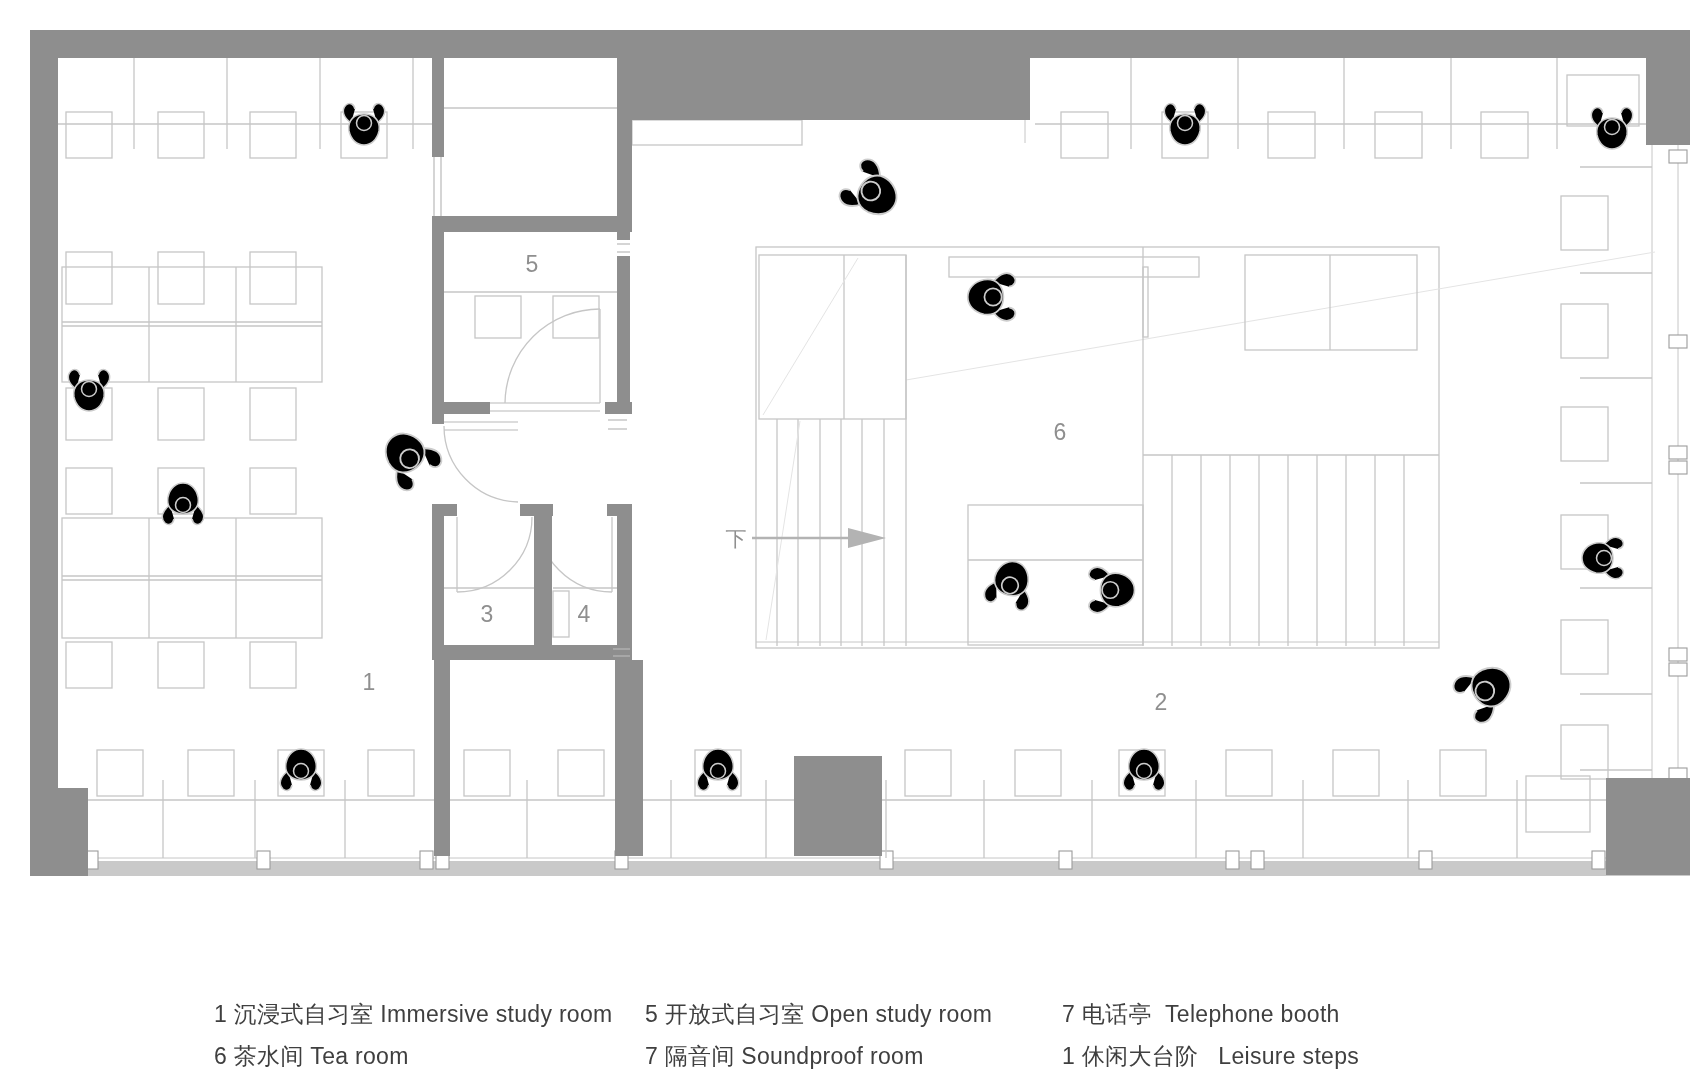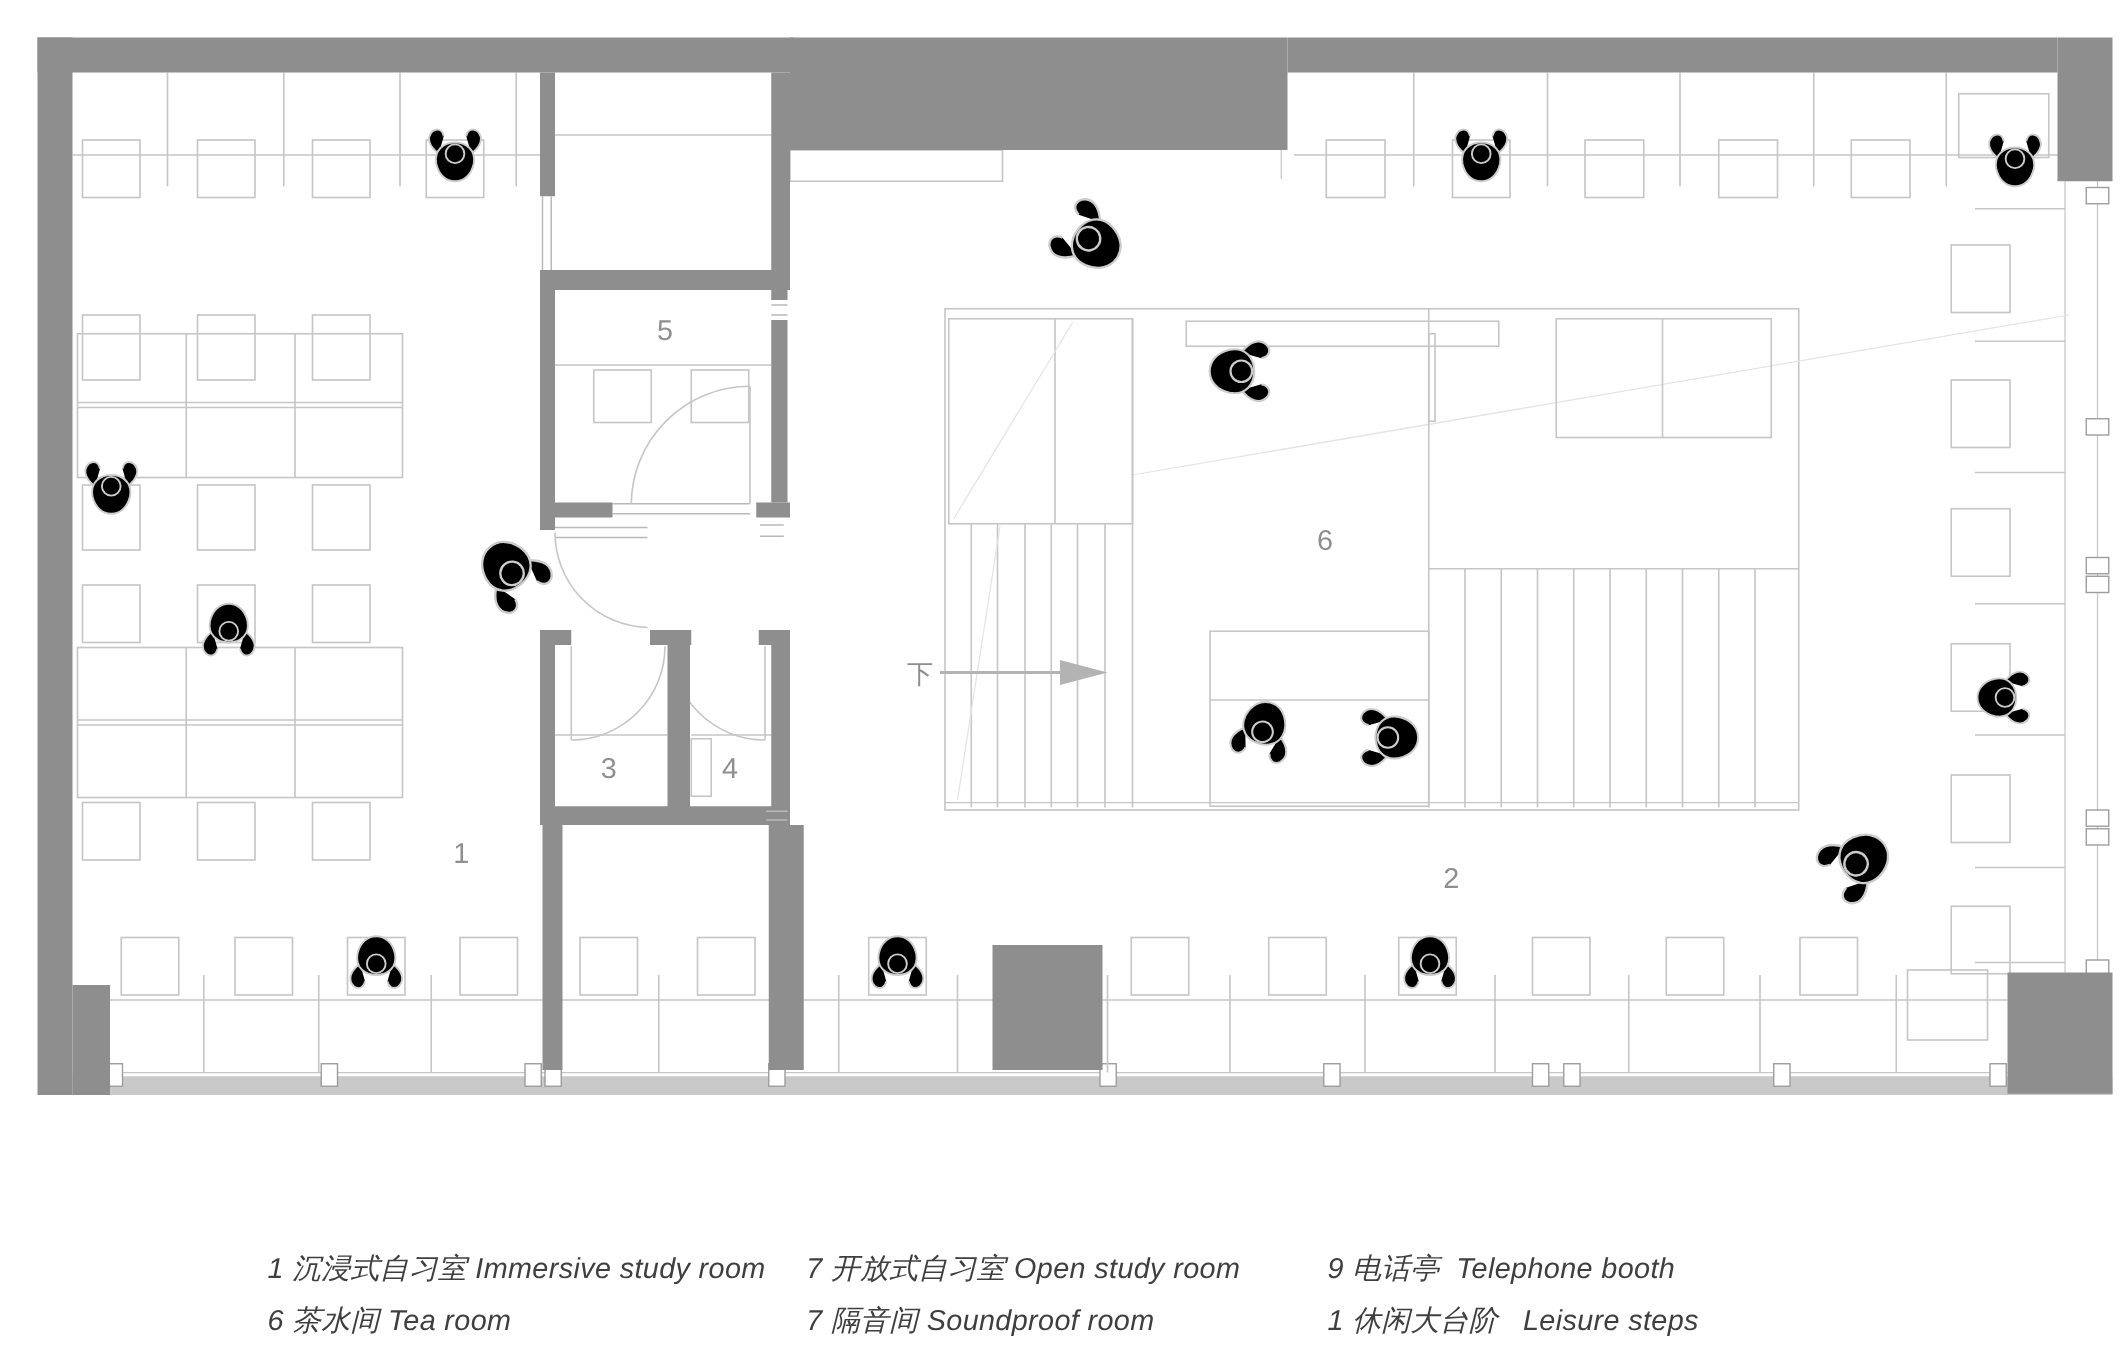--- a/index.html
+++ b/index.html
@@ -12,21 +12,21 @@
   .faint{fill:none;stroke:#e4e4e4;stroke-width:1;}
   .glass{fill:none;stroke:#b9b9b9;stroke-width:1.2;}
   .band{fill:var(--window_band,#c9c9c9);stroke:none;}
   .tick{fill:#ffffff;stroke:#9c9c9c;stroke-width:1.1;}
   .fig{stroke:var(--figure,#cdcdcd);stroke-width:1.5;}
   .roomlabel{fill:var(--label,#8f8f8f);font-size:23px;text-anchor:middle;}
   .downlabel{fill:var(--label,#8f8f8f);font-size:21px;text-anchor:middle;}
   .arrowline{stroke:var(--arrow,#b3b3b3);stroke-width:2.4;fill:none;}
   .arrowhead{fill:var(--arrow,#b3b3b3);stroke:none;}
   .legend-item{position:absolute;font-size:23px;color:var(--legend_text,#3f3f3f);
-               white-space:pre;letter-spacing:0.3px;font-style:italic;}
+               white-space:pre;letter-spacing:0.3px;}
 </style>
 </head>
 <body>
 
 <div class="canvas">
 <svg width="1700" height="1088" viewBox="0 0 1700 1088">
 
   <defs>
     <g id="person">
       <path class="open" d="M -13,-7 C -21,-13 -23,-20 -18,-25 C -14,-28 -10,-26 -9,-21"></path>
@@ -315,19 +315,19 @@
     <text class="roomlabel" x="487" y="622">3</text>
     <text class="roomlabel" x="584" y="622">4</text>
     <text class="roomlabel" x="532" y="272">5</text>
     <text class="roomlabel" x="1060" y="440">6</text>
     <text class="downlabel" x="736" y="546">下</text>
   </g>
 </svg>
 
   <div>
     <span class="legend-item" style="left:214px;top:999px">1 沉浸式自习室 Immersive study room</span>
-    <span class="legend-item" style="left:645px;top:999px">7 开放式自习室 Open study room</span>
-    <span class="legend-item" style="left:1062px;top:999px">9 电话亭  Telephone booth</span>
+    <span class="legend-item" style="left:645px;top:999px">5 开放式自习室 Open study room</span>
+    <span class="legend-item" style="left:1062px;top:999px">7 电话亭  Telephone booth</span>
     <span class="legend-item" style="left:214px;top:1041px">6 茶水间 Tea room</span>
     <span class="legend-item" style="left:645px;top:1041px">7 隔音间 Soundproof room</span>
     <span class="legend-item" style="left:1062px;top:1041px">1 休闲大台阶   Leisure steps</span>
   </div>
 </div>
 
 </body></html>

